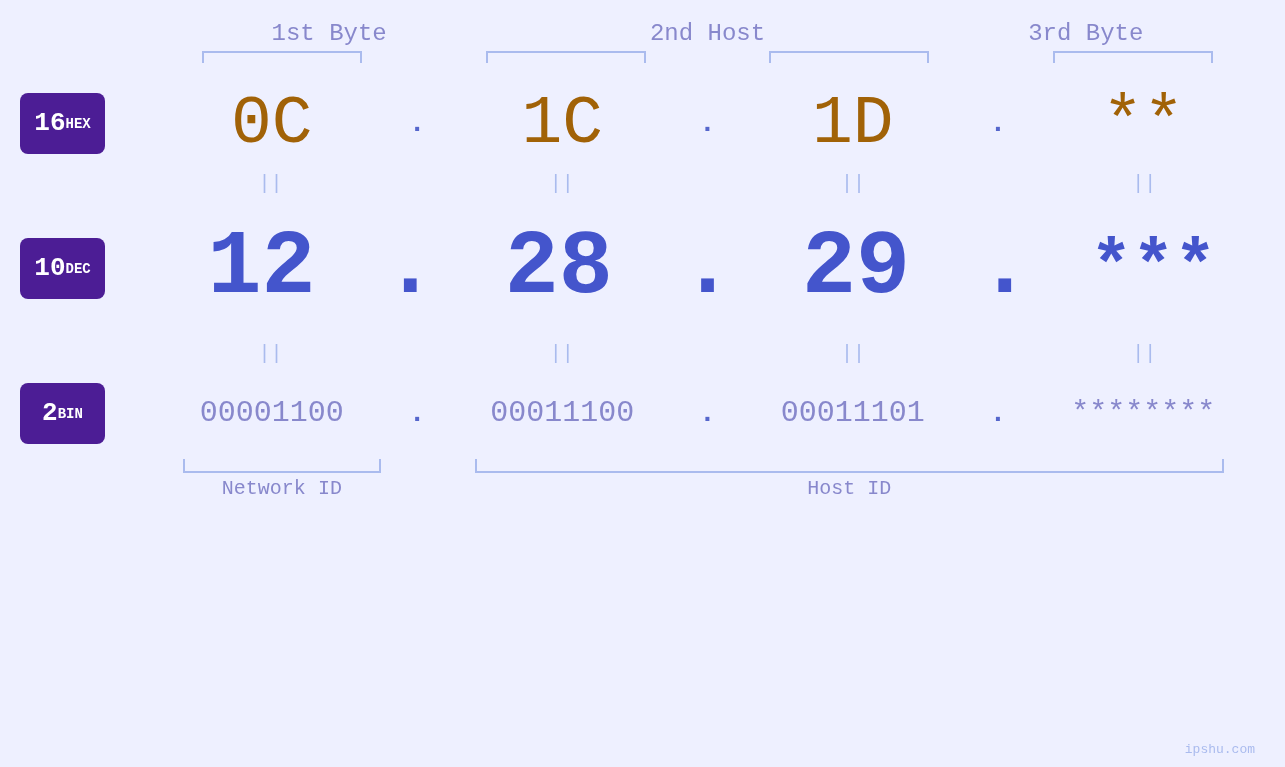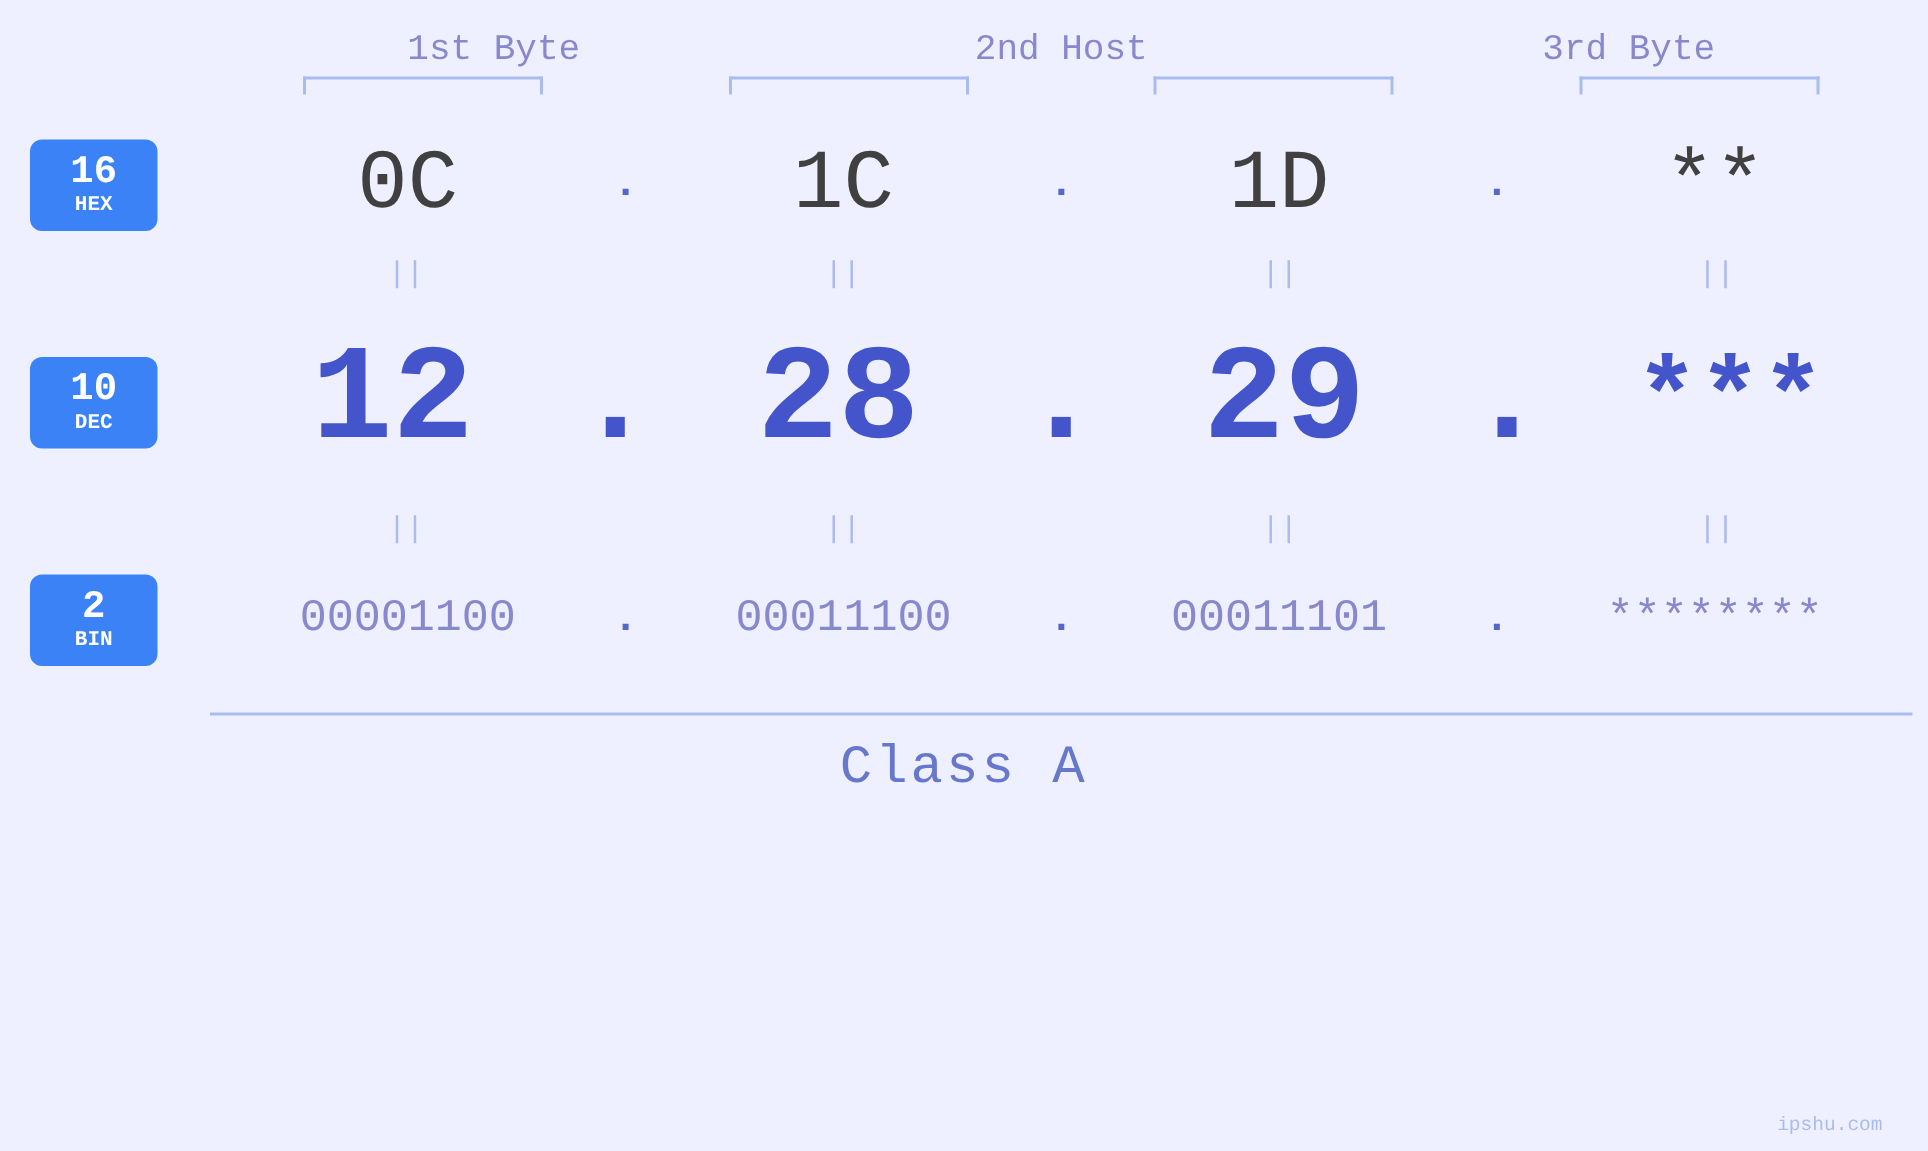--- a/index.html
+++ b/index.html
@@ -33,27 +33,27 @@
     }
 
     .top-bracket {
       width: 160px;
       height: 12px;
       border: 2px solid #aabbee;
       border-bottom: none;
     }
 
     .base-badge {
-      background-color: #3b82f6;
+      background-color: #4c1d95;
       color: white;
       border-radius: 8px;
       width: 85px;
       height: 61px;
       display: flex;
-      flex-direction: column;
+      flex-direction: row;
       align-items: center;
       justify-content: center;
       margin-bottom: 0;
     }
 
     .base-number {
       font-size: 26px;
       font-weight: bold;
       line-height: 1;
     }
@@ -66,22 +66,22 @@
 
     .dot-sep {
       color: #5566cc;
       font-weight: bold;
       margin: 0 5px;
       font-size: 28px;
     }
 
     
     .hex-value {
-      font-size: 56px;
-      color: #404040;
+      font-size: 68px;
+      color: #a16207;
     }
 
     
     .dec-value {
       font-size: 90px;
       font-weight: bold;
       color: #4455cc;
     }
 
     .dec-dot {
@@ -281,21 +281,35 @@
       </div>
       <span class="dot-sep">.</span>
       <div class="cell-with-dot">
         <span class="bin-value">********</span>
       </div>
     </div>
   </div>
 
   <div style="display:flex; width:100%; margin-top:6px;">
     <div style="width:130px;"></div>
-  </div>
-
-  <div style="display:flex; width:100%; flex-direction:column; margin-top:16px; align-items:center;">
-    <div style="width:calc(100% - 130px); height:2px; background:#aabbee; margin-left:130px;"></div>
-    <div style="font-size:36px; color:#6677cc; font-family:'Courier New',monospace; margin-top:14px; letter-spacing:2px;">Class A</div>
-  </div>
+    <div style="flex:1; display:flex; flex-direction:column;">
+
+      <div style="display:flex; width:100%;">
+
+        <div style="width:25%; display:flex; justify-content:center;">
+          <div style="width:70%; height:14px; border:2px solid #aabbee; border-top:none;"></div>
+        </div>
+
+        <div style="width:75%; display:flex; justify-content:center;">
+          <div style="width:88%; height:14px; border:2px solid #aabbee; border-top:none;"></div>
+        </div>
+      </div>
+
+      <div style="display:flex; width:100%; margin-top:4px;">
+        <div style="width:25%; text-align:center; color:#8888cc; font-size:20px; font-family:'Courier New',monospace;">Network ID</div>
+        <div style="width:75%; text-align:center; color:#8888cc; font-size:20px; font-family:'Courier New',monospace;">Host ID</div>
+      </div>
+    </div>
+  </div>
+
 
   <div class="watermark">ipshu.com</div>
 </div>
 
 </body></html>

